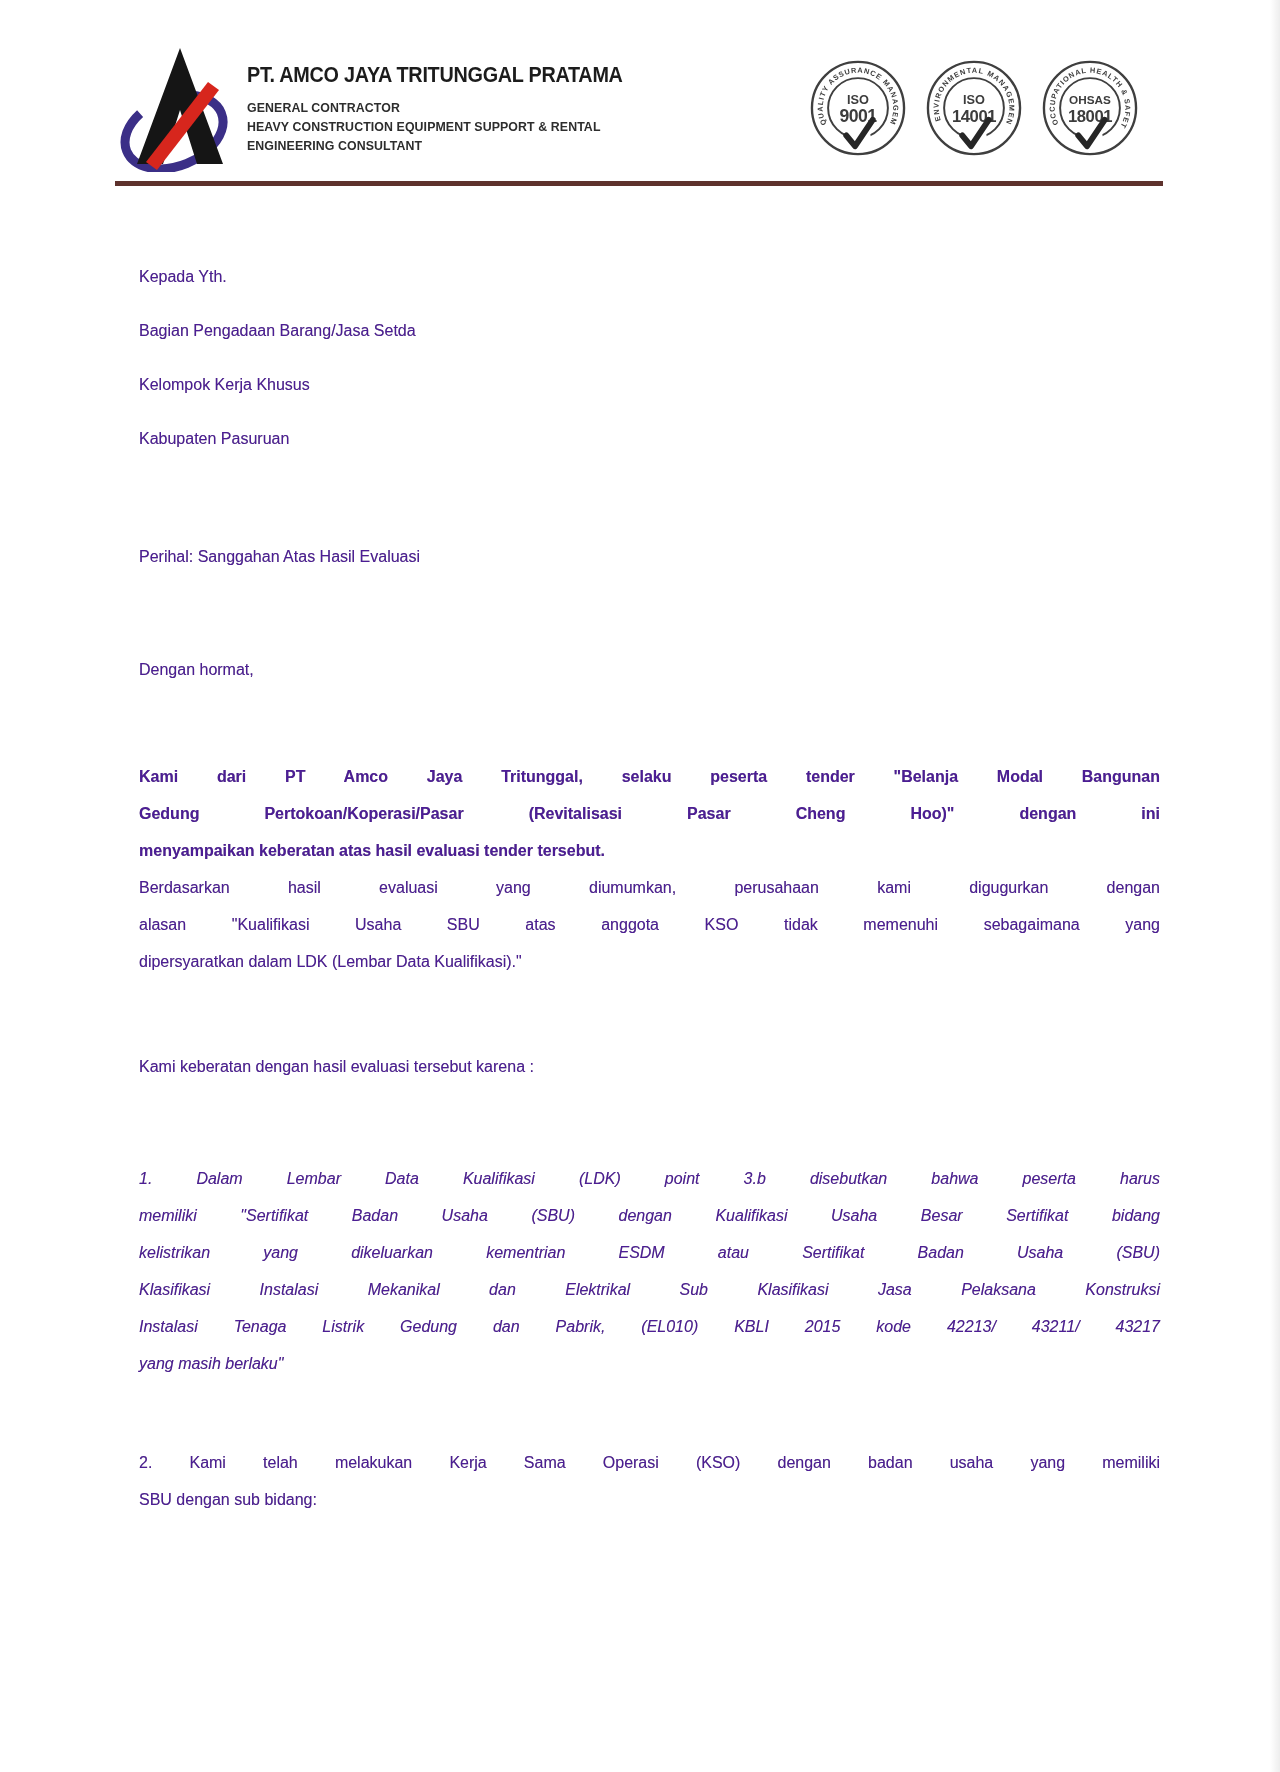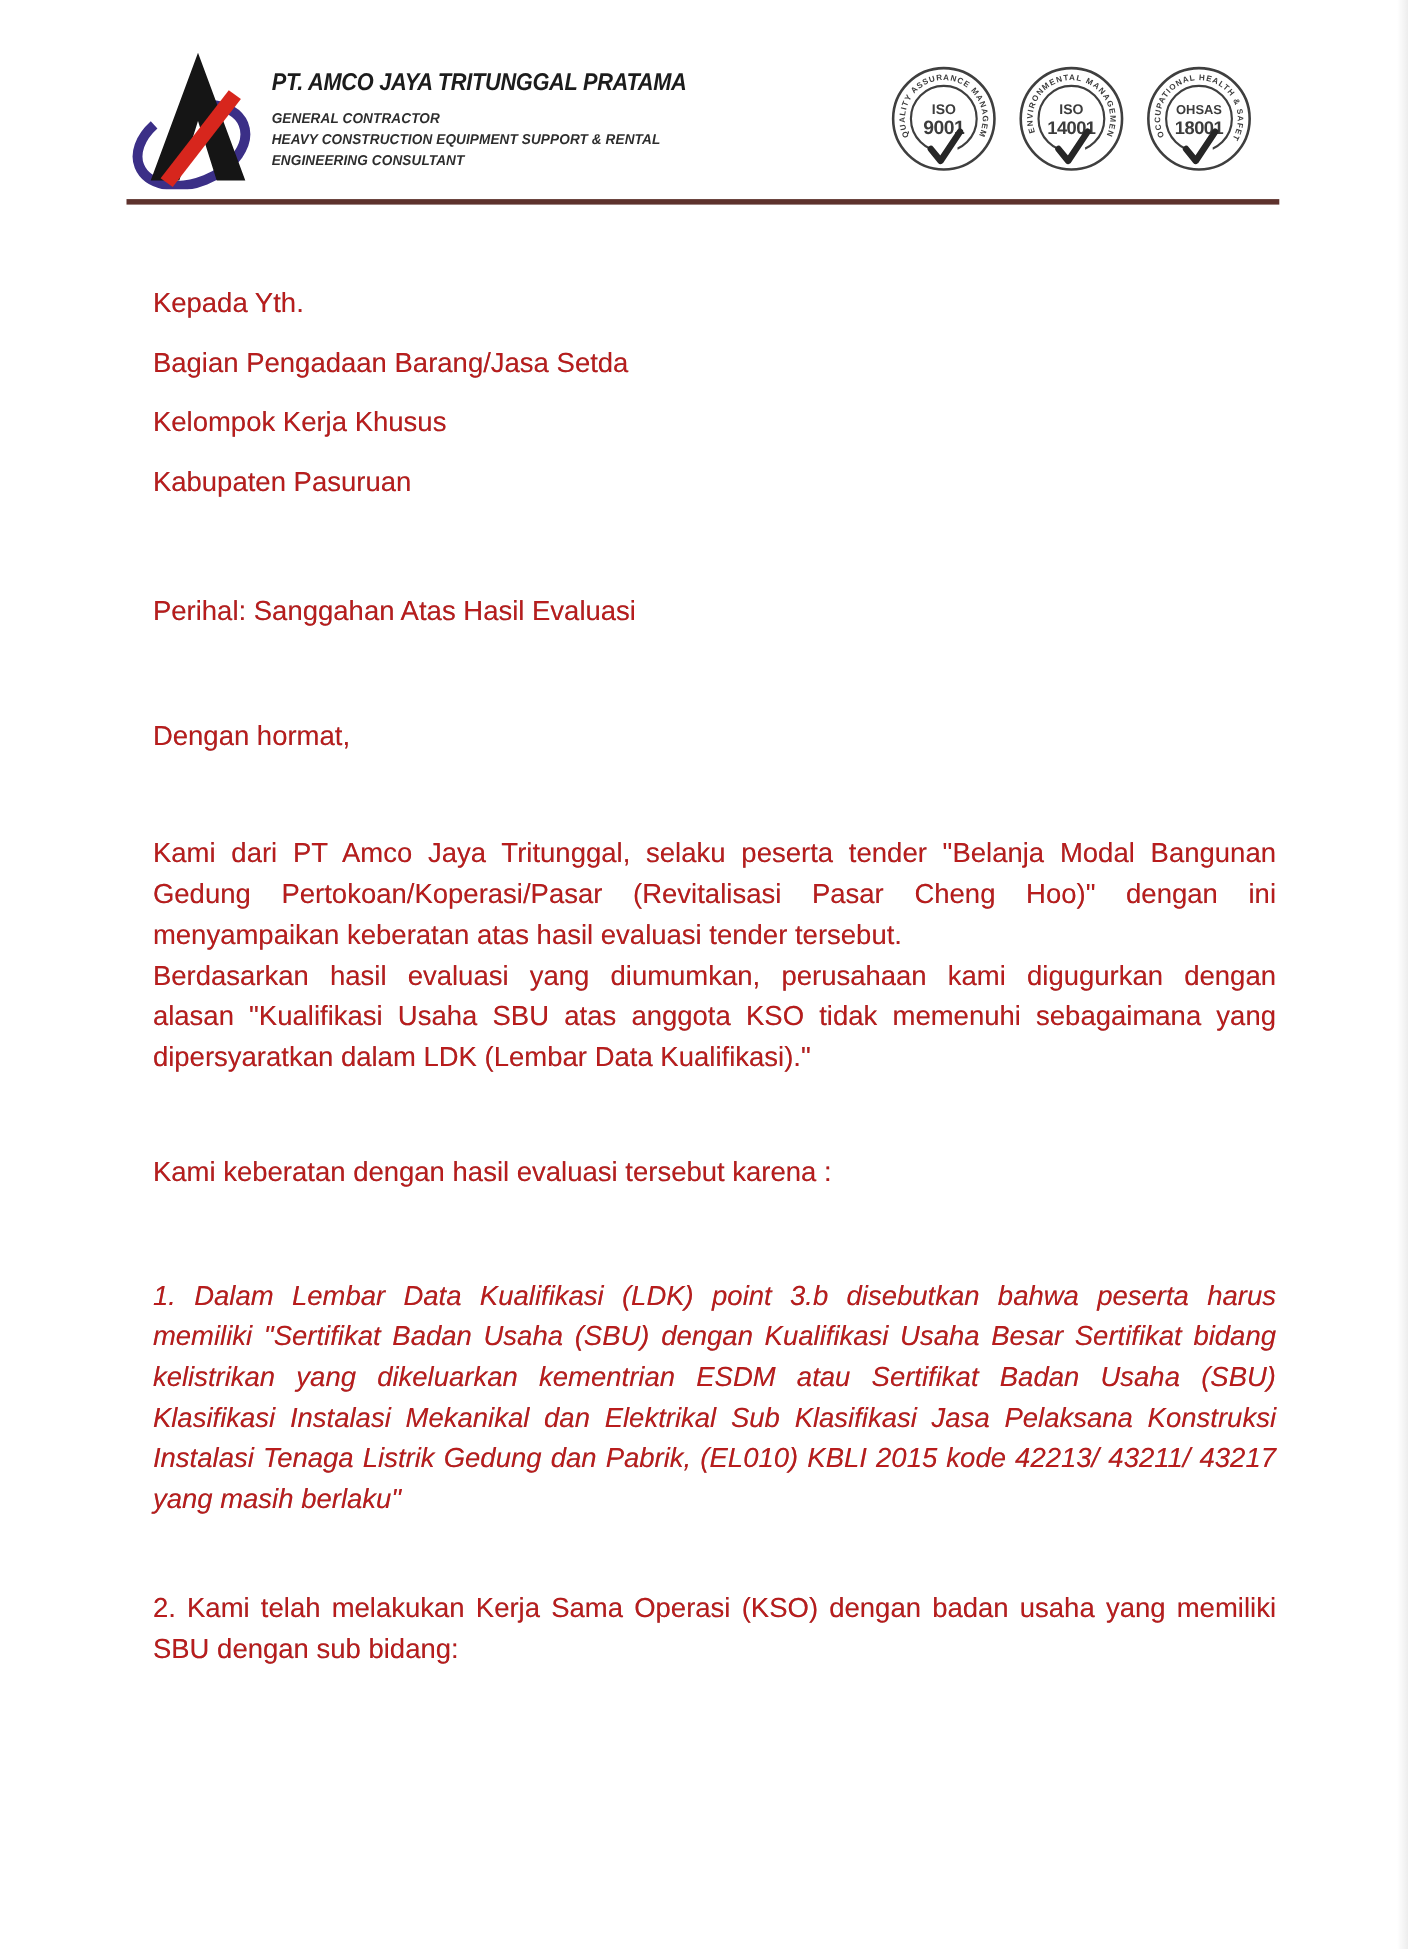--- a/index.html
+++ b/index.html
@@ -13,48 +13,48 @@
   }
   
   .scan-edge {
     position:absolute; top:0; right:0; width:10px; height:100%;
     background:linear-gradient(to right, rgba(0,0,0,0), rgba(0,0,0,0.07));
   }
 
   
   .header { position:absolute; left:0; top:0; width:100%; height:195px; }
   .logo { position:absolute; left:120px; top:44px; width:114px; height:128px; }
-  .company { position:absolute; left:247px; top:62px;font-style:italic; }
+  .company { position:absolute; left:247px; top:62px; }
   .company-name {
     font-size:22px; font-weight:bold; color:#1c1c1c;
     letter-spacing:-0.3px; white-space:nowrap;
     transform:scaleX(0.90); transform-origin:left top;
   }
   .taglines {
     margin-top:10px; font-size:13px; font-weight:bold; color:#2d2d2d;
     line-height:19px; white-space:nowrap;
     transform:scaleX(0.95); transform-origin:left top;
     letter-spacing:0.1px;
   }
   .badges { position:absolute; left:809px; top:56px; display:flex; gap:18px; }
   .badge { width:98px; height:104px; }
   .badge text { fill:#3c3c3c; font-family:"Liberation Sans", sans-serif; }
   .divider { position:absolute; left:115px; top:181px; width:1048px; height:5px; background:#5e322d; }
 
   
   .letter {
     position:absolute; left:139px; top:258px; width:1021px;
-    font-size:25px; line-height:37px; color:#b91c1c;
+    font-size:16px; line-height:37px; color:#4c1d95;
     text-shadow:0 0 0.4px rgba(40,40,40,0.45);
   }
   .addr-line { margin-bottom:17px; }
   .jline { text-align:justify; text-align-last:justify; }
   .subject    { margin-top:81px; }
   .salutation { margin-top:76px; }
-  .para-1 { margin-top:70px; }
+  .para-1 { margin-top:70px;font-weight:bold; }
   .para-2 { }
   .reason-intro { margin-top:68px; }
   .point-1 { margin-top:75px;font-style:italic; }
   .point-2 { margin-top:62px; }
   .bullet-line { margin-top:20px; padding-left:12px; }
 </style>
 </head>
 <body>
 
 <div class="header">

